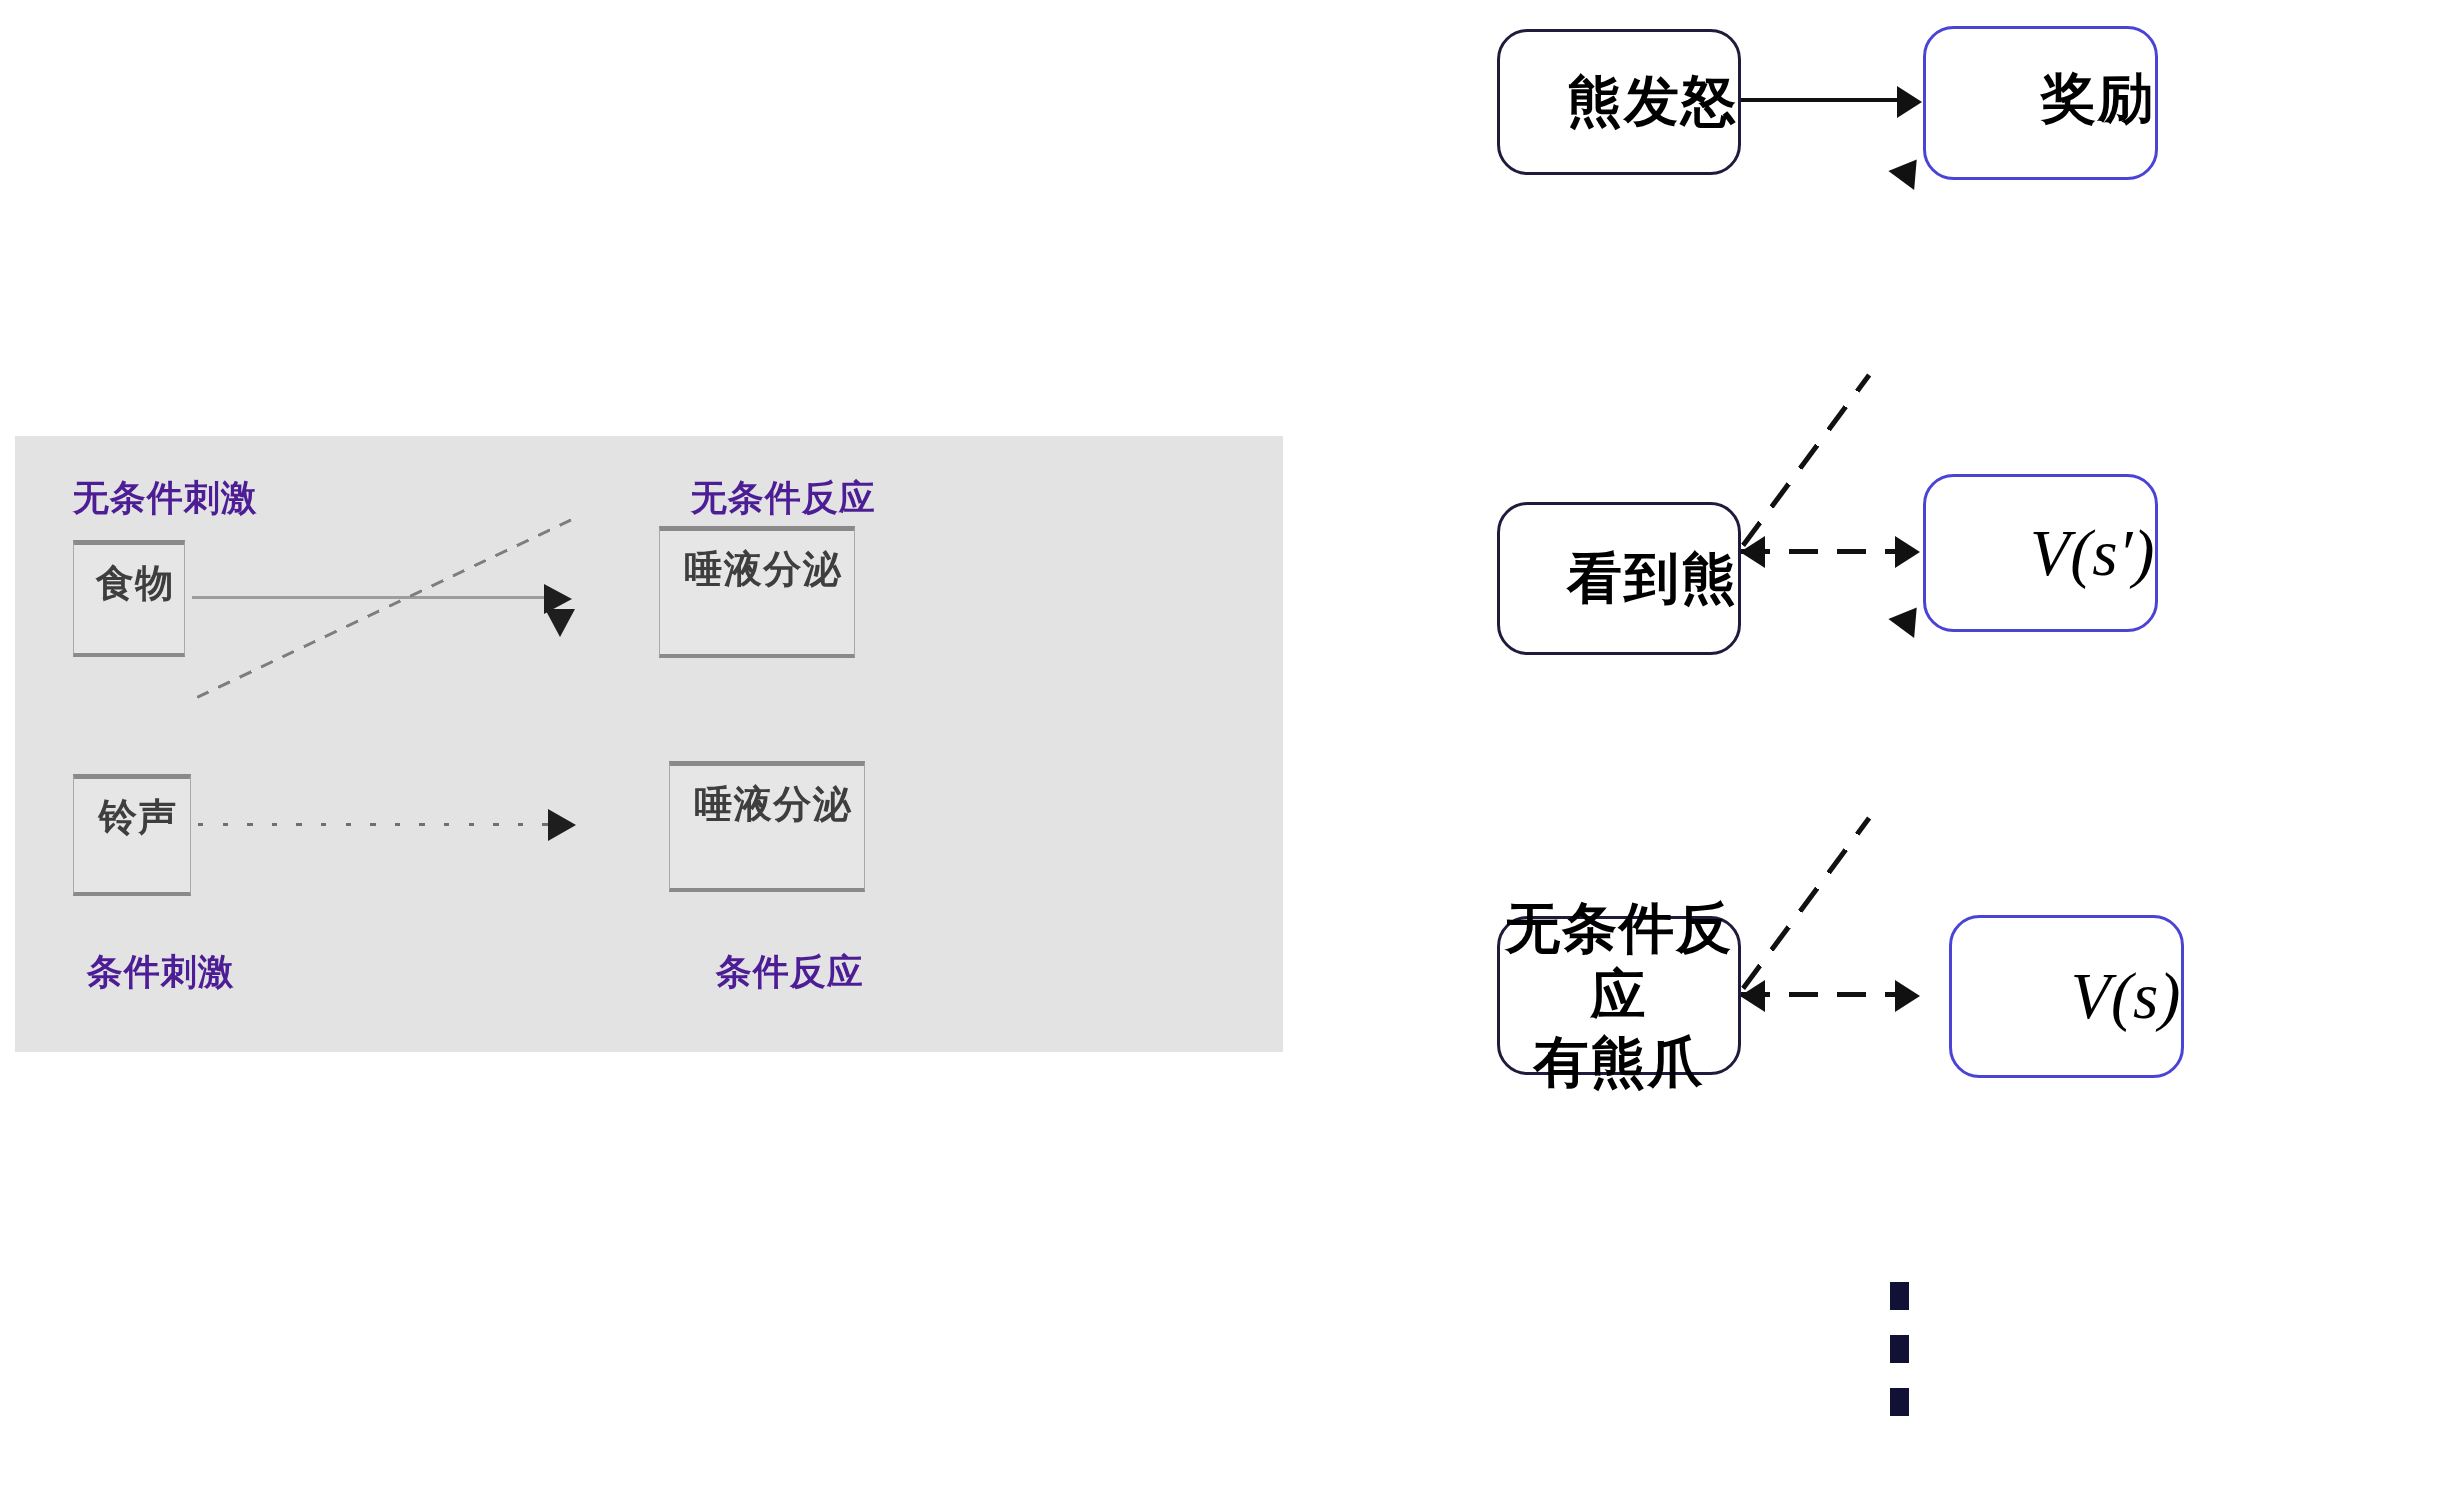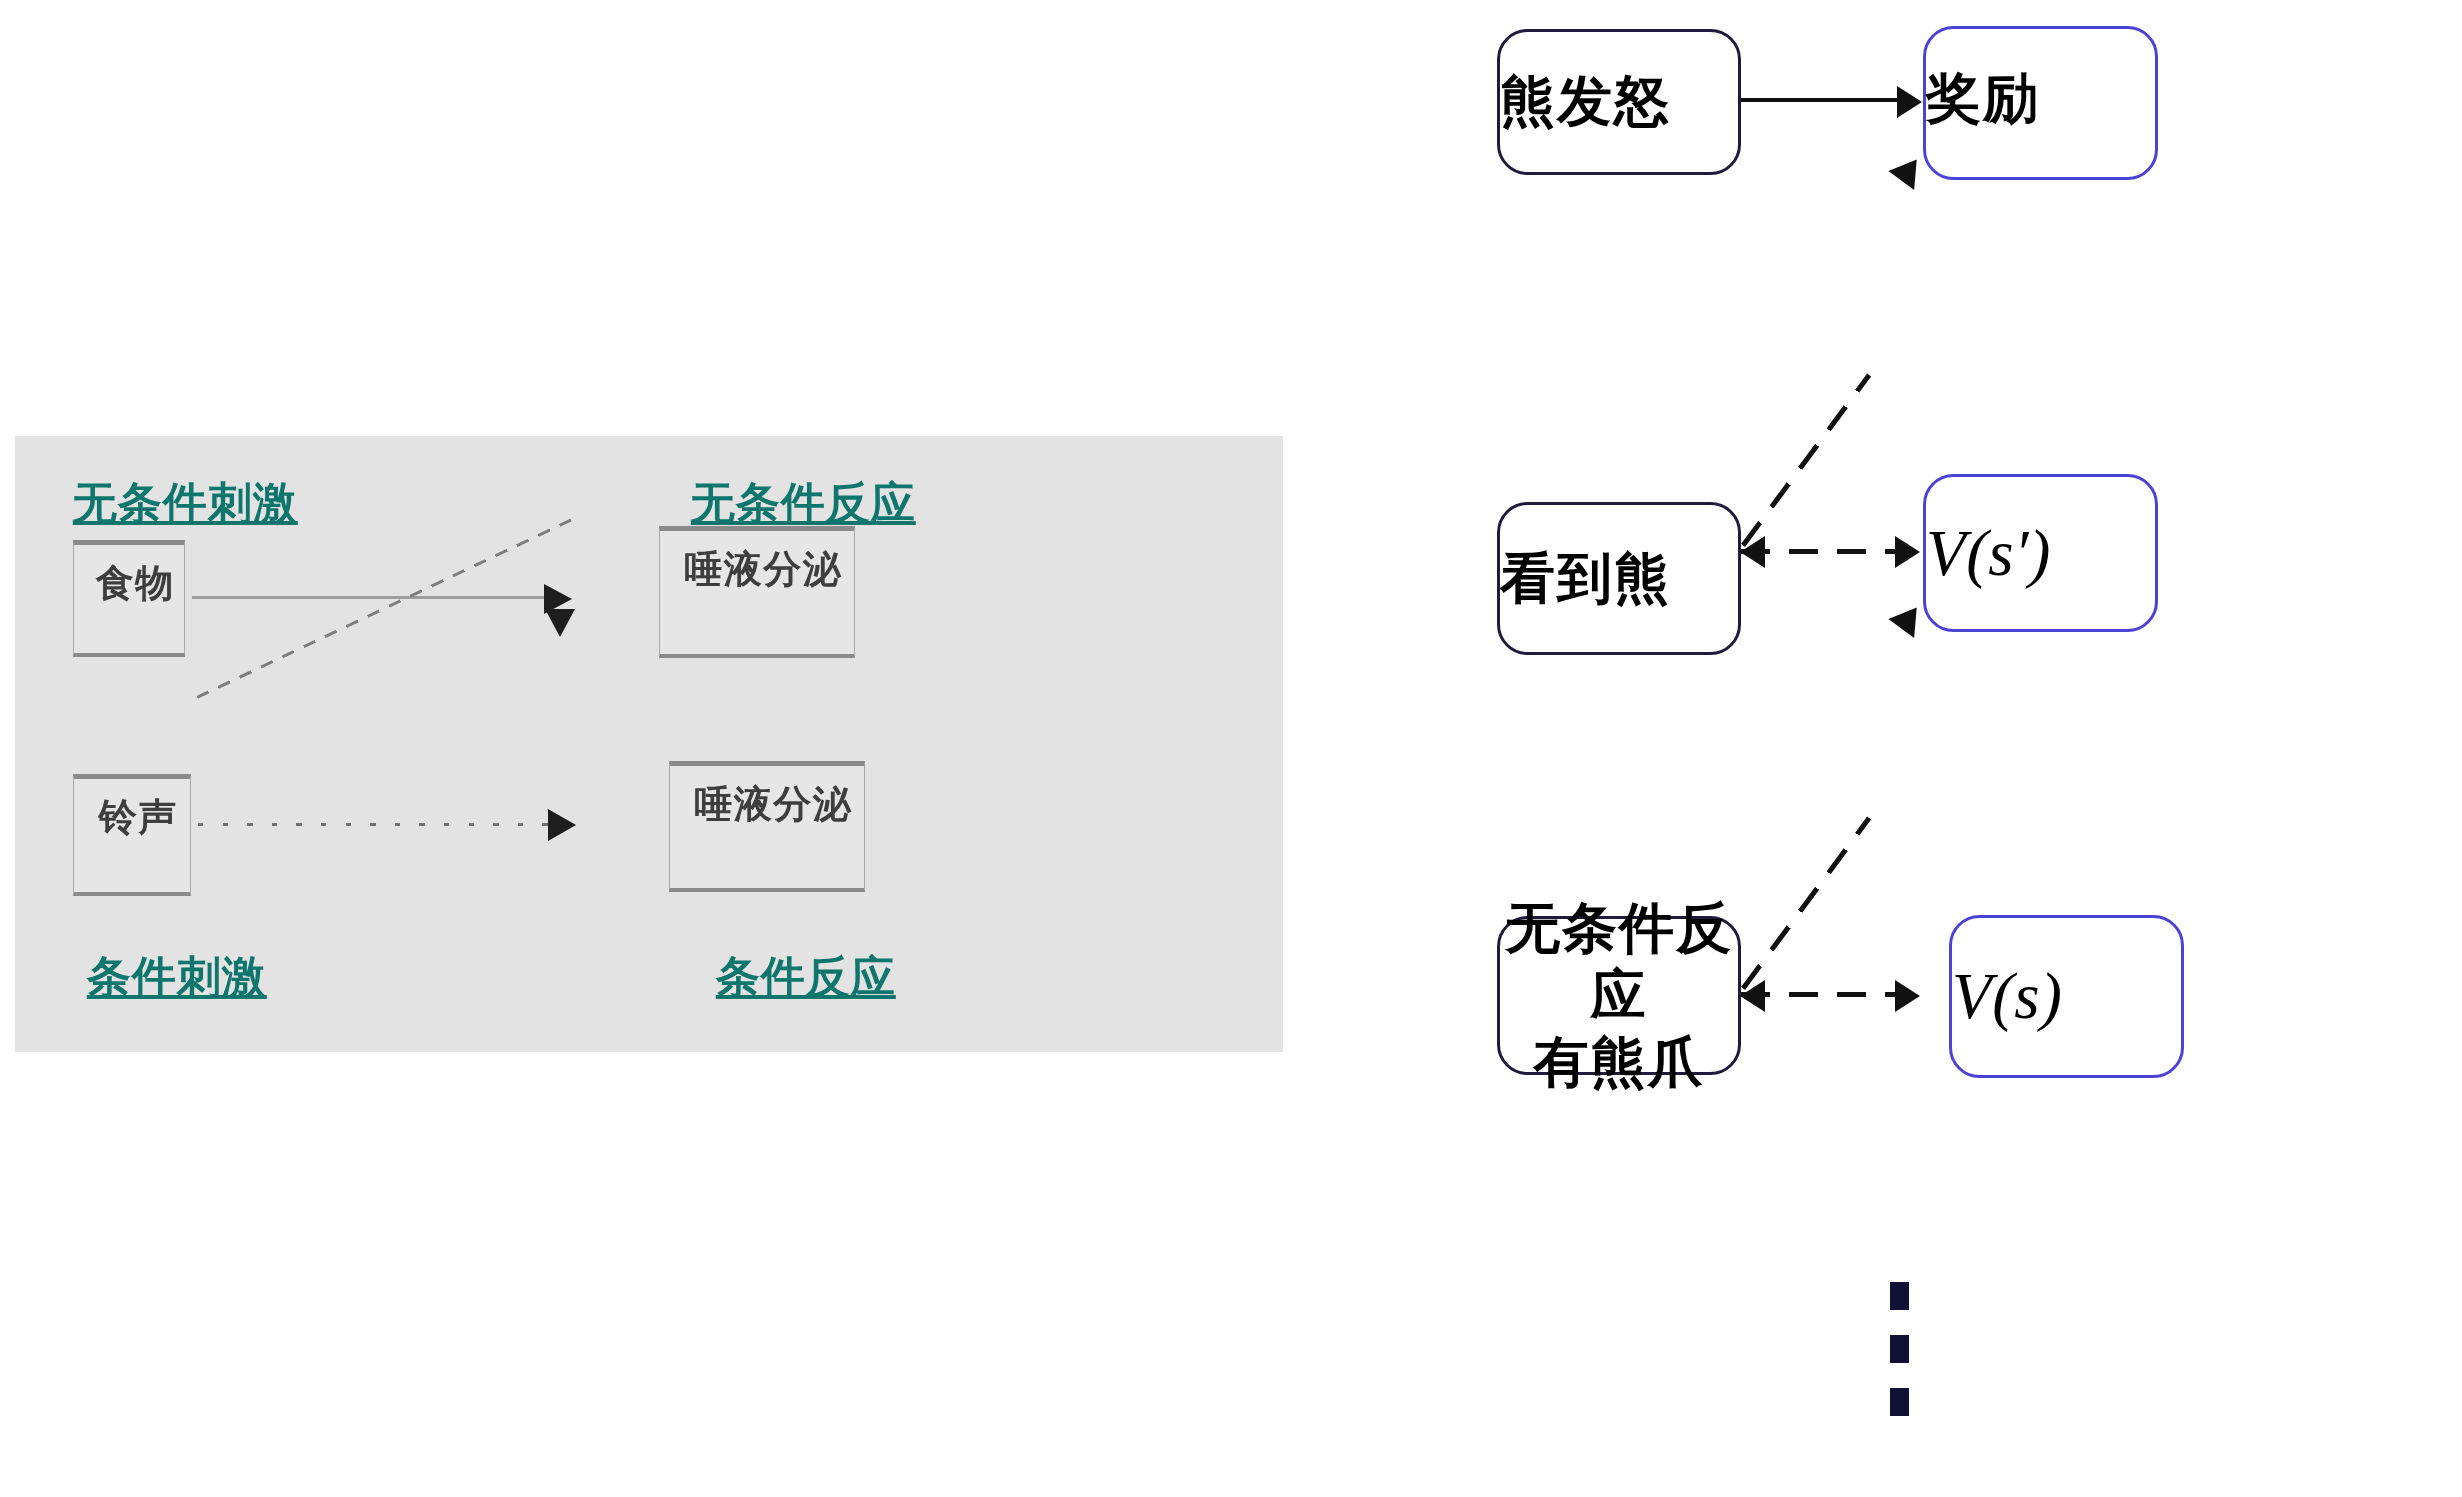--- a/index.html
+++ b/index.html
@@ -8,22 +8,22 @@
     font-family:"Liberation Sans","DejaVu Sans",sans-serif;
   }
   .root{position:absolute;inset:0;}
 
   
   #pavlov-panel{
     position:absolute;left:14.8px;top:436px;width:1268px;height:616px;
     background:#e3e3e3;
   }
   .pv-caption{
-    position:absolute;color:#0f766e;font-weight:bold;white-space:nowrap;
-    font-size:44px;letter-spacing:1px;text-decoration:underline;
+    position:absolute;color:#4c1d95;font-weight:bold;white-space:nowrap;
+    font-size:36px;letter-spacing:1px;
   }
   #pv-cap-us{left:58px;top:38px;}
   #pv-cap-ur{left:676px;top:38px;}
   #pv-cap-cs{left:72px;top:512px;}
   #pv-cap-cr{left:701px;top:512px;}
 
   .pv-box{
     position:absolute;background:#e6e6e6;
     border:1.5px solid #a9a9a9;border-top:5.4px solid #8a8a8a;border-bottom-width:4.4px;
     border-bottom-color:#8a8a8a;
@@ -61,21 +61,21 @@
   }
   #pv-head-dotted{
     position:absolute;left:533px;top:373px;width:0;height:0;
     border-left:28.6px solid #1e1e1e;border-top:16.3px solid transparent;border-bottom:16.3px solid transparent;
   }
 
   
   #td-diagram{position:absolute;left:1497px;top:0;width:1809px;height:1498px;}
   .td-box{
     position:absolute;box-sizing:border-box;background:#ffffff;
-    border-radius:30.5px;display:flex;align-items:center;justify-content:flex-start;text-align:center;
+    border-radius:30.5px;display:flex;align-items:center;justify-content:flex-end;text-align:center;
   }
   .td-box.navy{border:3.4px solid #1e1b3c;}
   .td-box.blue{border:3.4px solid #4a43d6;}
   .td-box .cn{
     color:#000;font-weight:bold;font-size:55px;line-height:1.22;letter-spacing:2px;
   }
   .td-box .math{
     color:#000;font-family:"Liberation Serif","DejaVu Serif",serif;
     font-style:italic;font-size:65px;letter-spacing:0.5px;
   }

